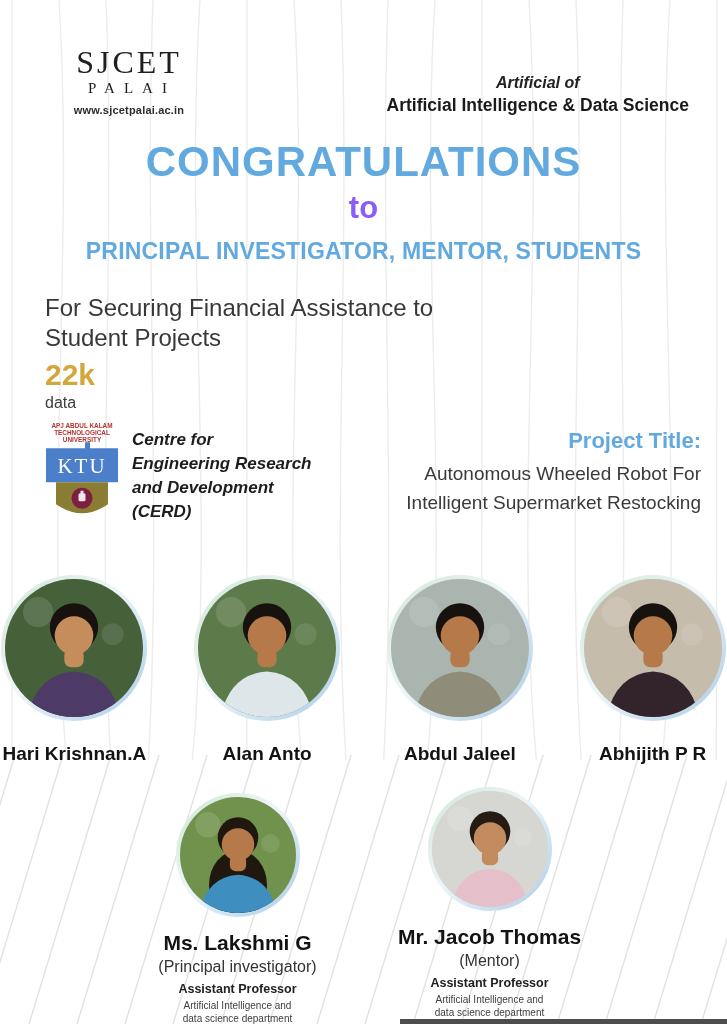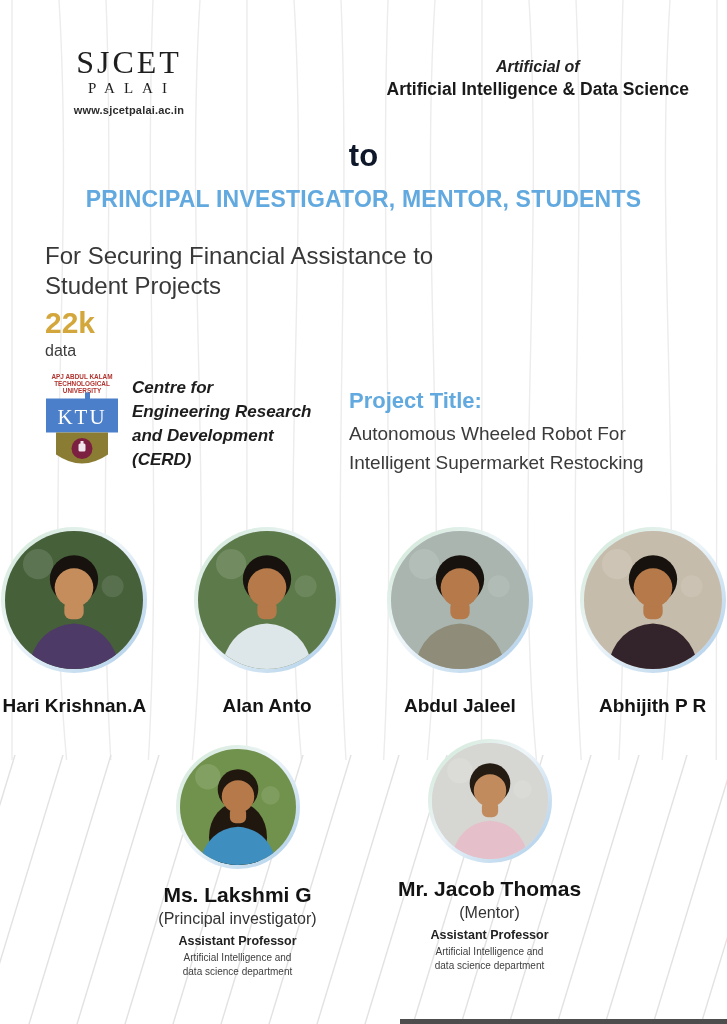--- a/index.html
+++ b/index.html
@@ -7,46 +7,46 @@
     position:relative; width:727px; height:1024px; margin:0 auto;
     background:#ffffff; overflow:hidden;
     font-family:"Liberation Sans", sans-serif; color:#333;
   }
   svg.bg { position:absolute; inset:0; z-index:0; }
   svg.bg .wave { stroke:#ececec; stroke-width:1.4; fill:none; }
   svg.bg .hatch { stroke:#e2e2e2; stroke-width:1.4; }
   .content { position:relative; z-index:1; }
 
   
-  .top-header { display:flex; justify-content:space-between; align-items:flex-start; padding:46px 38px 0 54px; }
+  .top-header { display:flex; justify-content:space-between; align-items:flex-end; padding:46px 38px 0 54px; }
   .logo-block { text-align:center; width:150px; }
   .logo-title { font-family:"Liberation Serif", serif; font-size:32px; letter-spacing:3px; color:#1e1e1e; line-height:1; }
   .logo-sub { font-family:"Liberation Serif", serif; font-size:15px; letter-spacing:9px; color:#1e1e1e; margin-top:2px; padding-left:6px; }
   .logo-url { font-size:11px; font-weight:bold; color:#2b2b2b; margin-top:7px; letter-spacing:0.2px; }
   .dept-block { text-align:center; margin-top:12px; }
   .dept-line1 { font-style:italic; font-size:16px; font-weight:600; color:#222; }
   .dept-line2 { font-size:17.5px; font-weight:bold; color:#1a1a1a; margin-top:3px; white-space:nowrap; }
 
   
   .headline { text-align:center; margin-top:22px; }
   .congrats { font-size:42px; font-weight:bold; letter-spacing:1px; color:var(--accent-blue,#61a9df); }
-  .to-word { font-size:31px; font-weight:bold; color:#0f172a; margin-top:4px; }
+  .to-word { font-size:31px; font-weight:bold; color:#8b5cf6; margin-top:4px; }
   .recipients { font-size:23px; font-weight:bold; color:var(--accent-blue,#61a9df); margin-top:12px; letter-spacing:0.2px; }
 
   
   .award { padding-left:45px; margin-top:28px; }
   .reason { font-size:24px; color:#383838; line-height:1.25; }
   .amount { font-size:30px; font-weight:bold; color:var(--amount-gold,#d4a73c); margin-top:5px; }
   .from-label { font-size:16px; color:#3d3d3d; margin-top:2px; }
 
   
   .info-row { display:flex; justify-content:space-between; margin-top:8px; padding:0 26px 0 42px; }
   .funder { display:flex; gap:10px; }
   .cerd-name { font-size:17px; font-weight:bold; font-style:italic; color:#1d1d1d; line-height:1.42; margin-top:8px; }
-  .project { width:352px; text-align:left; margin-top:20px; }
+  .project { width:352px; text-align:right; margin-top:8px; }
   .project-label { font-size:22px; font-weight:bold; color:var(--accent-blue,#61a9df); }
   .project-line { font-size:19px; color:#3a3a3a; line-height:1.5; }
   .project-line.first { margin-top:6px; }
 
   
   .students-row { display:flex; justify-content:center; gap:44px; margin-top:50px; }
   .student-card { width:152px; text-align:center; }
   .staff-row { display:flex; justify-content:center; gap:40px; margin-top:28px; }
   .staff-card { width:212px; text-align:center; }
   .photo-ring { display:inline-block; padding:4px; border-radius:50%;
@@ -121,20 +121,21 @@
         <div class="logo-sub">PALAI</div>
         <div class="logo-url">www.sjcetpalai.ac.in</div>
       </div>
       <div class="dept-block">
         <div class="dept-line1">Artificial of</div>
         <div class="dept-line2">Artificial Intelligence &amp; Data Science</div>
       </div>
     </div>
 
     <div class="headline">
+      <div class="congrats">CONGRATULATIONS</div>
       <div class="to-word">to</div>
       <div class="recipients">PRINCIPAL INVESTIGATOR, MENTOR, STUDENTS</div>
     </div>
 
     <div class="award">
       <div class="reason">For Securing Financial Assistance to</div>
       <div class="reason">Student Projects</div>
       <div class="amount">22k</div>
       <div class="from-label">data</div>
     </div>

